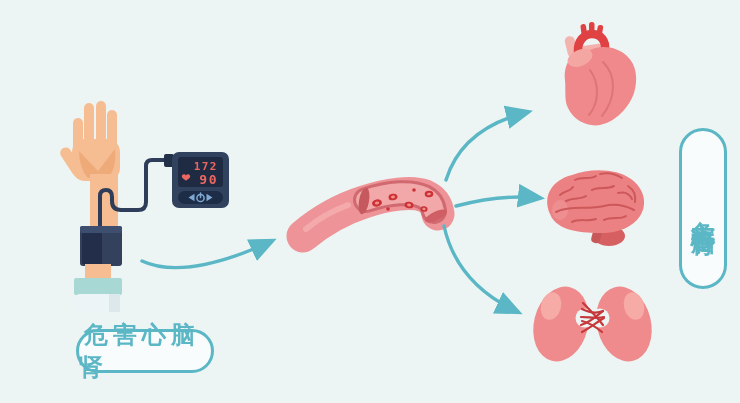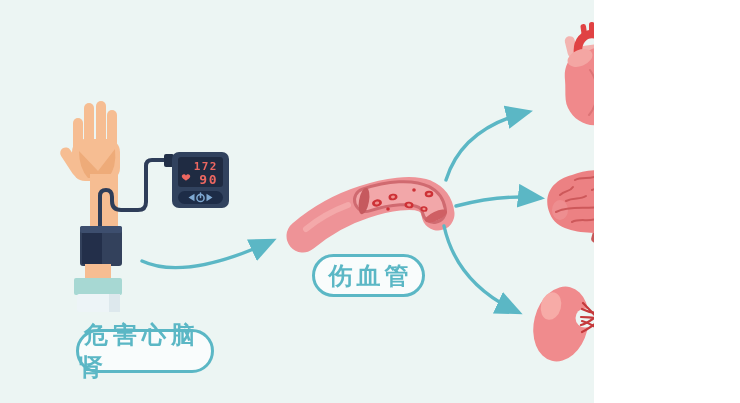--- a/index.html
+++ b/index.html
@@ -1,18 +1,18 @@
 <!DOCTYPE html>
 <html><head>
 <meta charset="utf-8">
 <style>
   html,body{margin:0;padding:0;}
   body{font-family:"DejaVu Sans",sans-serif;background:#ffffff;}
   .canvas{
-    position:relative;width:594px;height:403px;background:#ecf5f3;overflow:hidden;
+    position:relative;width:740px;height:403px;background:#ecf5f3;overflow:hidden;
   }
   .canvas svg{position:absolute;left:0;top:0;}
   .pill{
     position:absolute;box-sizing:border-box;
     border:3px solid #5bb7c5;border-radius:999px;
     background:rgba(252,254,254,.8);
     color:#5bb7c5;font-weight:bold;
     display:flex;align-items:center;justify-content:center;
     font-family:"DejaVu Sans",sans-serif;
   }
@@ -158,17 +158,16 @@
         <path d="M581,325 C589,323 597,316 603,311"></path>
         <path d="M582,332 C590,328 597,322 604,318"></path>
         <path d="M583,303 C589,309 597,317 603,325"></path>
         <path d="M582,321 C590,323 596,327 602,332"></path>
       </g>
     </g>
   </svg>
 
   <div class="pill pill-cause">危害心脑肾</div>
 
-  <div class="pill pill-mech">伤血管</div>
 
   <div class="pill pill-outcome">危害心脑肾</div>
 
 </div>
 
 </body></html>

